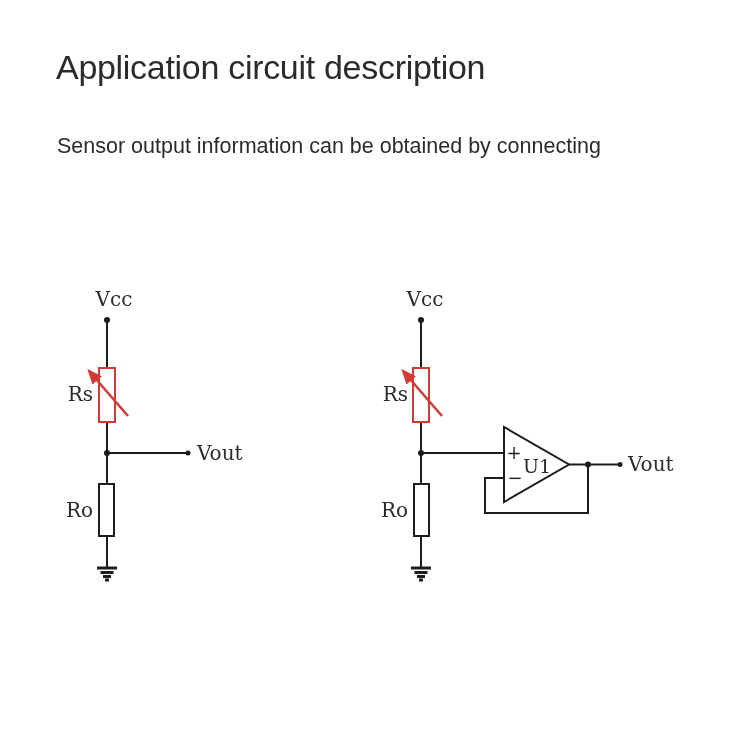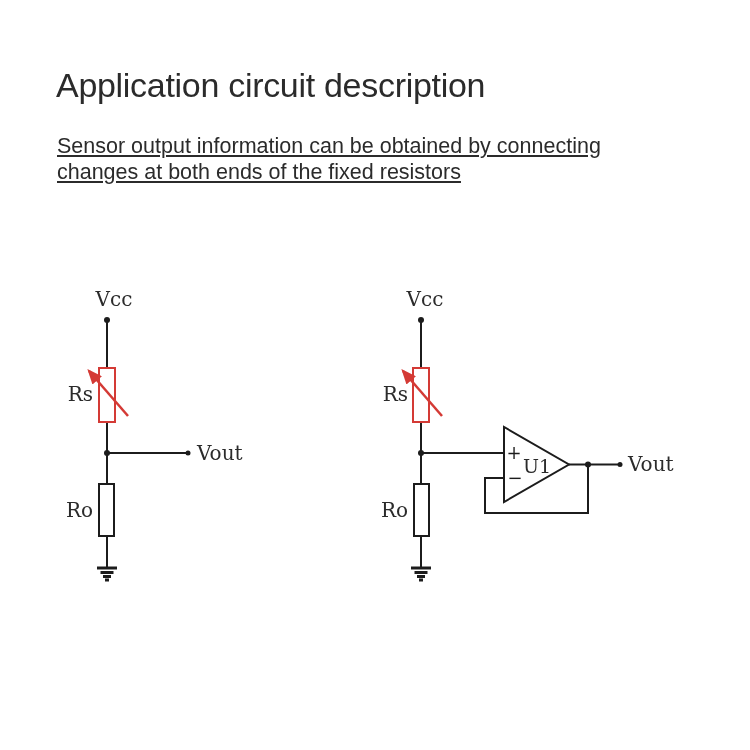--- a/index.html
+++ b/index.html
@@ -5,36 +5,36 @@
   html, body { margin: 0; padding: 0; background: #ffffff; }
   .canvas {
     position: relative;
     width: 750px; height: 750px;
     background: #ffffff;
     overflow: hidden;
     font-family: "Liberation Sans", sans-serif;
   }
   .page-title {
     position: absolute;
-    left: 56px; top: 66px;
+    left: 56px; top: 48px;
     margin: 0;
     font-size: 34px;
     font-weight: 400;
     letter-spacing: -0.3px;
     color: var(--text, #2b2b2b);
     white-space: nowrap;
   }
   .desc {
     position: absolute;
     left: 57px; top: 133px;
     font-size: 21.5px;
     line-height: 26px;
     color: var(--text, #2b2b2b);
   }
-  .desc div { white-space: nowrap; text-decoration: underline; }
+  .desc div { white-space: nowrap; }
   .circ { position: absolute; }
   .circ-left  { left: 55px;  top: 285px; }
   .circ-right { left: 380px; top: 285px; }
 
   .wire   { stroke: var(--wire, #1c1c1c); stroke-width: 2; fill: none; }
   .dotf   { fill: var(--wire, #1c1c1c); }
   .res    { fill: #ffffff; stroke: var(--wire, #1c1c1c); stroke-width: 2; }
   .res-var{ fill: #ffffff; stroke: var(--accent_red, #d43a35); stroke-width: 2; }
   .varrow { stroke: var(--accent_red, #d43a35); stroke-width: 2.5; fill: none; }
   .gnd line { stroke: var(--wire, #1c1c1c); stroke-width: 3; }
@@ -45,21 +45,20 @@
 </style>
 </head>
 <body>
 
 <div class="canvas">
 
   <h1 class="page-title">Application circuit description</h1>
 
   <div class="desc">
     <div>Sensor output information can be obtained by connecting</div>
-    <div>changes at both ends of the fixed resistors</div>
   </div>
 
   <svg class="circ circ-left" width="200" height="305" viewBox="0 0 200 305">
     <defs>
       <marker id="arrL" markerWidth="6" markerHeight="5" refX="5" refY="2.5" orient="auto" markerUnits="strokeWidth">
         <path d="M0,0 L6,2.5 L0,5 Z" fill="#d43a35"></path>
       </marker>
     </defs>
     <text class="clabel" x="59" y="21" text-anchor="middle">Vcc</text>
     <circle class="dotf" cx="52" cy="35" r="3"></circle>

